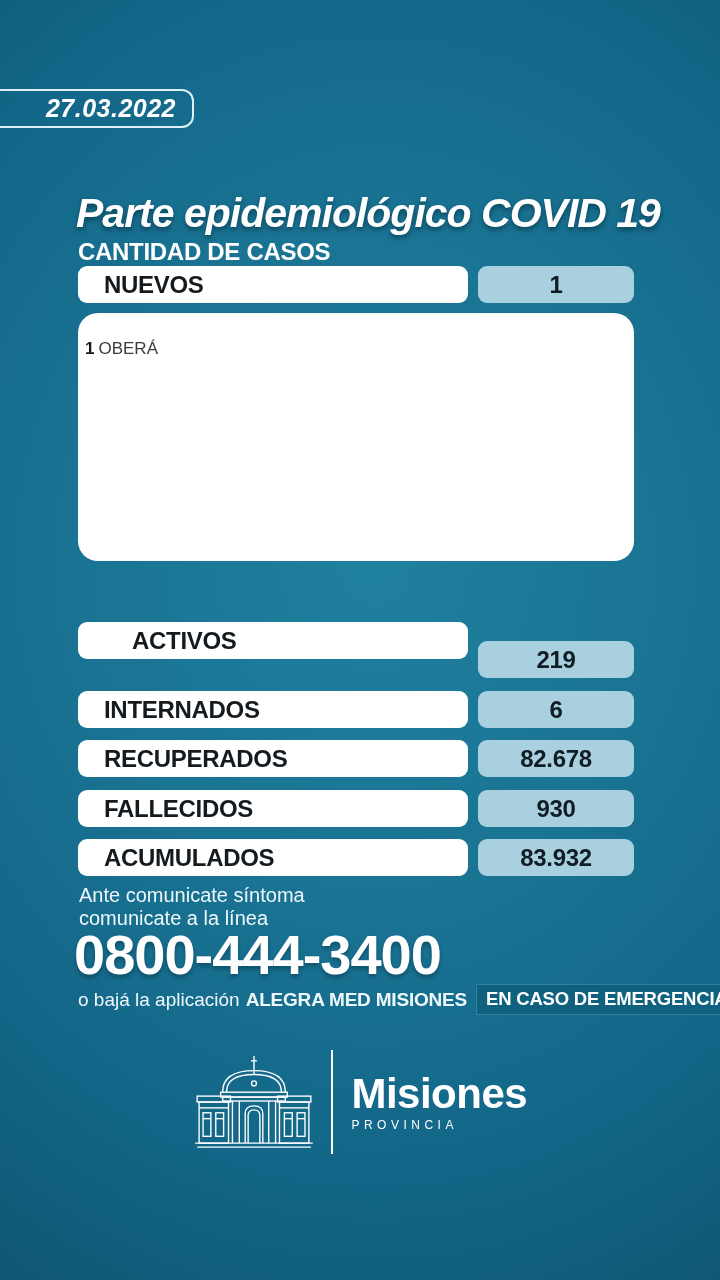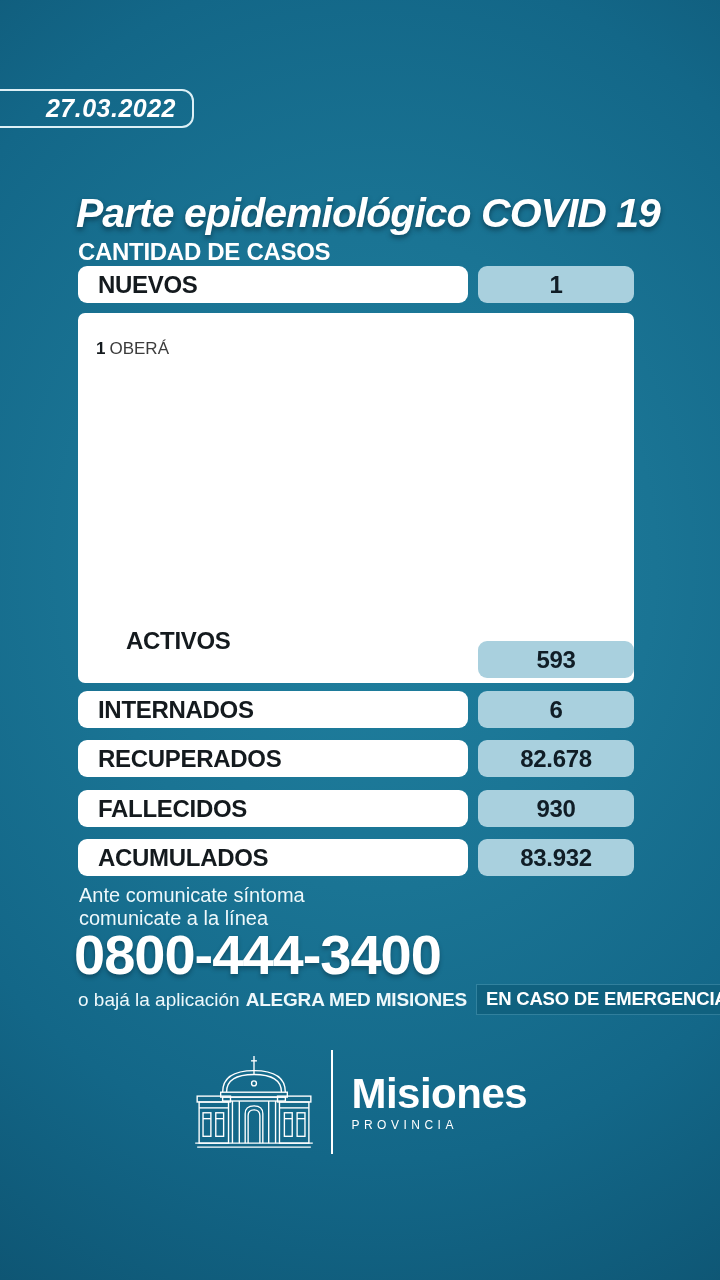--- a/index.html
+++ b/index.html
@@ -46,36 +46,36 @@
     letter-spacing: -0.3px;
   }
 
   
   .label-box {
     position: absolute; left: 78px; width: 390px; height: 37px;
     background: #ffffff; border-radius: 9px;
     display: flex; align-items: center; padding-left: 20px;
   }
   .label-box span {
-    color: #141a1e; font-size: 24px; font-weight: 700; letter-spacing: -0.3px;
+    color: #141a1e; font-size: 24px; font-weight: 700; letter-spacing: -0.3px; margin-left: 6px;
   }
   .value-box {
     position: absolute; left: 478px; width: 156px; height: 37px;
     background: #a9d0de; border-radius: 9px;
     display: flex; align-items: center; justify-content: center;
   }
   .value-box span {
     color: #101d26; font-size: 24px; font-weight: 700; letter-spacing: -0.3px;
   }
 
   
   .detail-panel {
-    position: absolute; left: 78px; top: 313px; width: 556px; height: 370px;
-    background: #ffffff; border-radius: 7px;
-    padding: 26px 18px;
+    position: absolute; left: 78px; top: 313px; width: 556px; height: 248px;
+    background: #ffffff; border-radius: 20px;
+    padding: 26px 7px;
   }
   .detail-line { font-size: 17px; color: #3c3c3c; }
   .detail-line b { color: #141a1e; font-weight: 700; margin-right: 4px; }
 
   
   .note {
     position: absolute; left: 79px; top: 884px;
     color: #eef8fb; font-size: 20px; line-height: 23px; font-weight: 400;
   }
   .phone {
@@ -134,21 +134,21 @@
   <div class="detail-panel">
     <div class="detail-line">
       <b>1</b><span>OBERÁ</span>
     </div>
   </div>
 
   <div class="label-box" style="top:622px;padding-left:48px;">
     <span>ACTIVOS</span>
   </div>
   <div class="value-box" style="top:641px;">
-    <span>593</span>
+    <span>219</span>
   </div>
 
   <div class="label-box" style="top:691px;">
     <span>INTERNADOS</span>
   </div>
   <div class="value-box" style="top:691px;">
     <span>6</span>
   </div>
 
   <div class="label-box" style="top:740px;">

